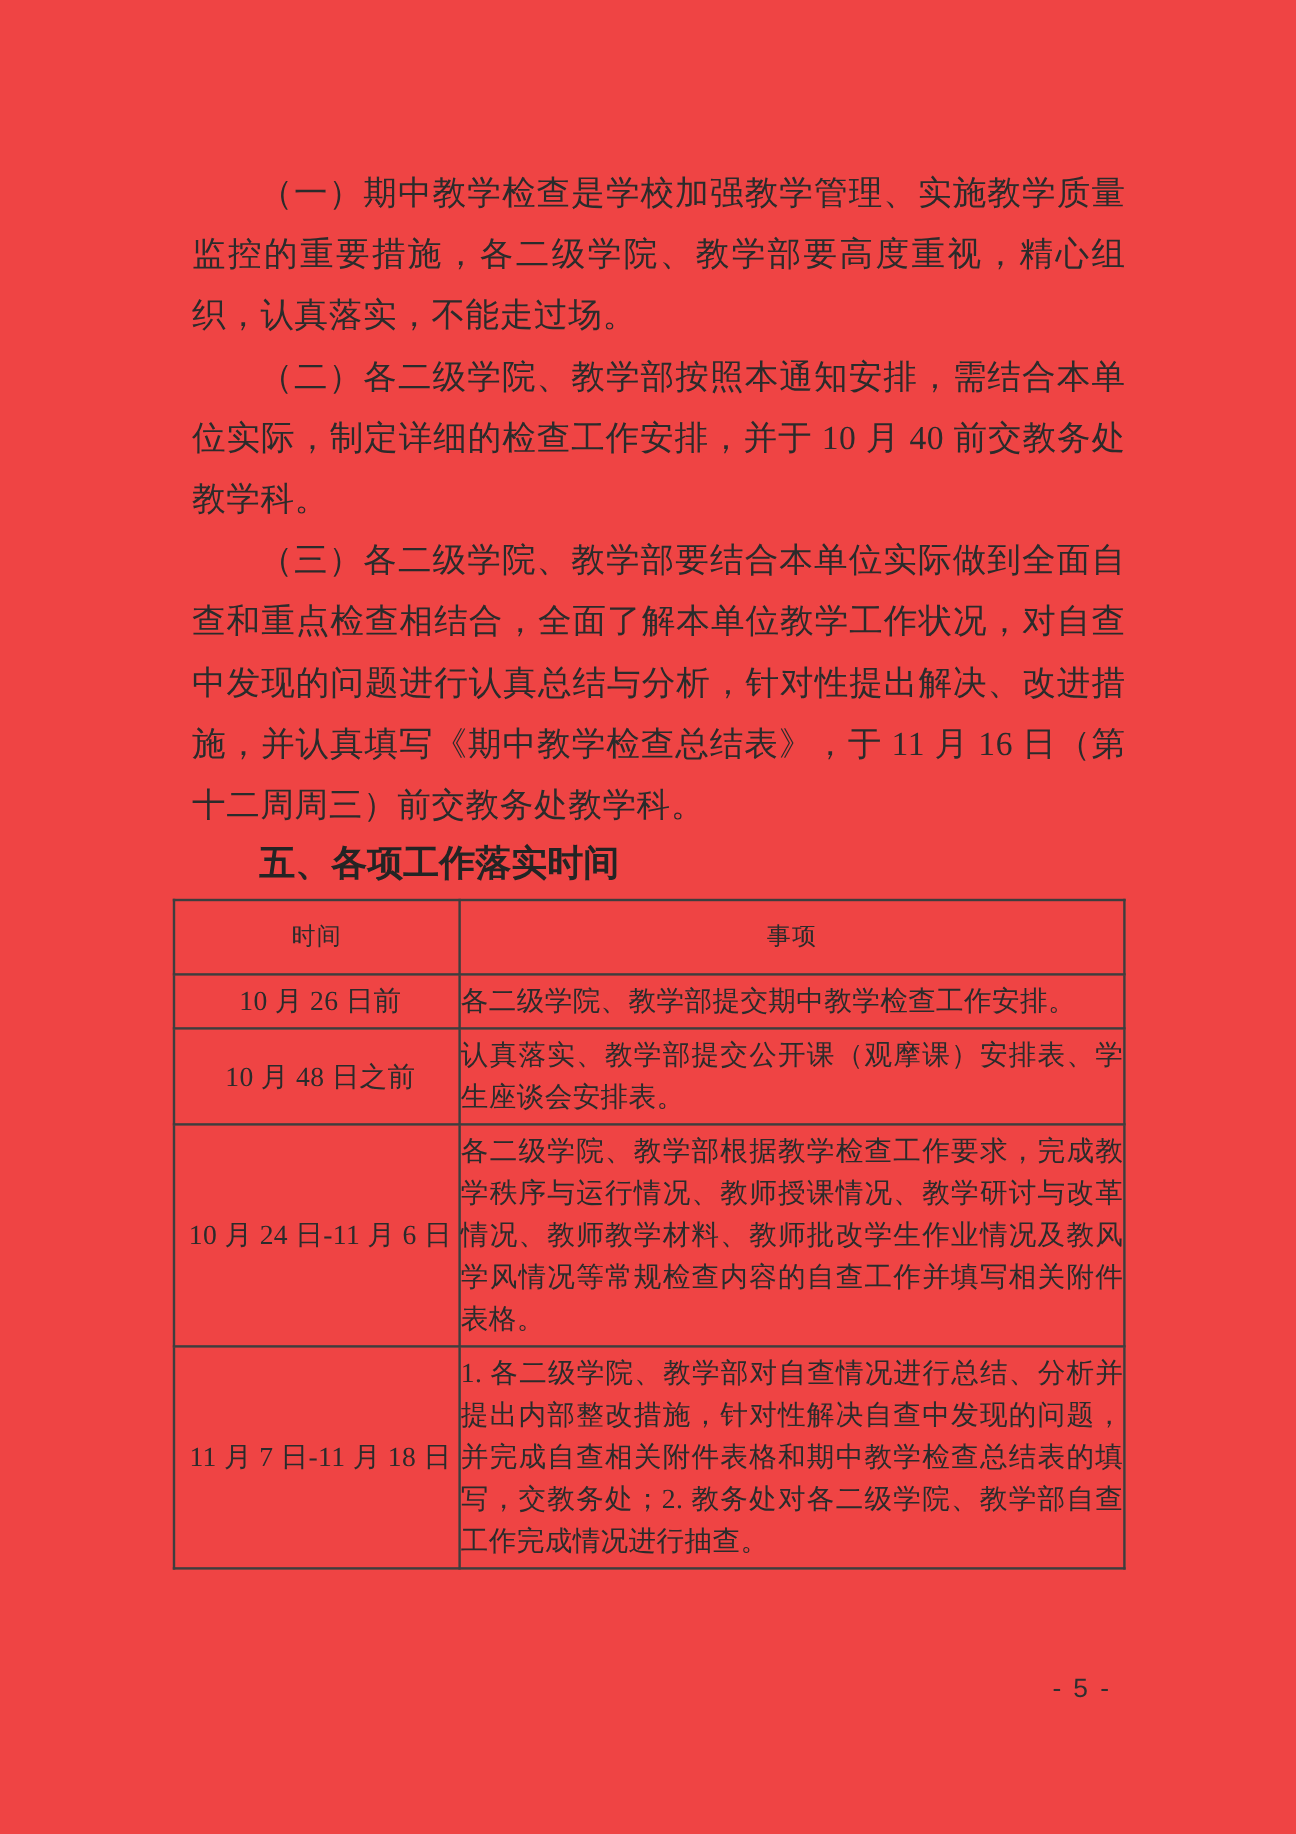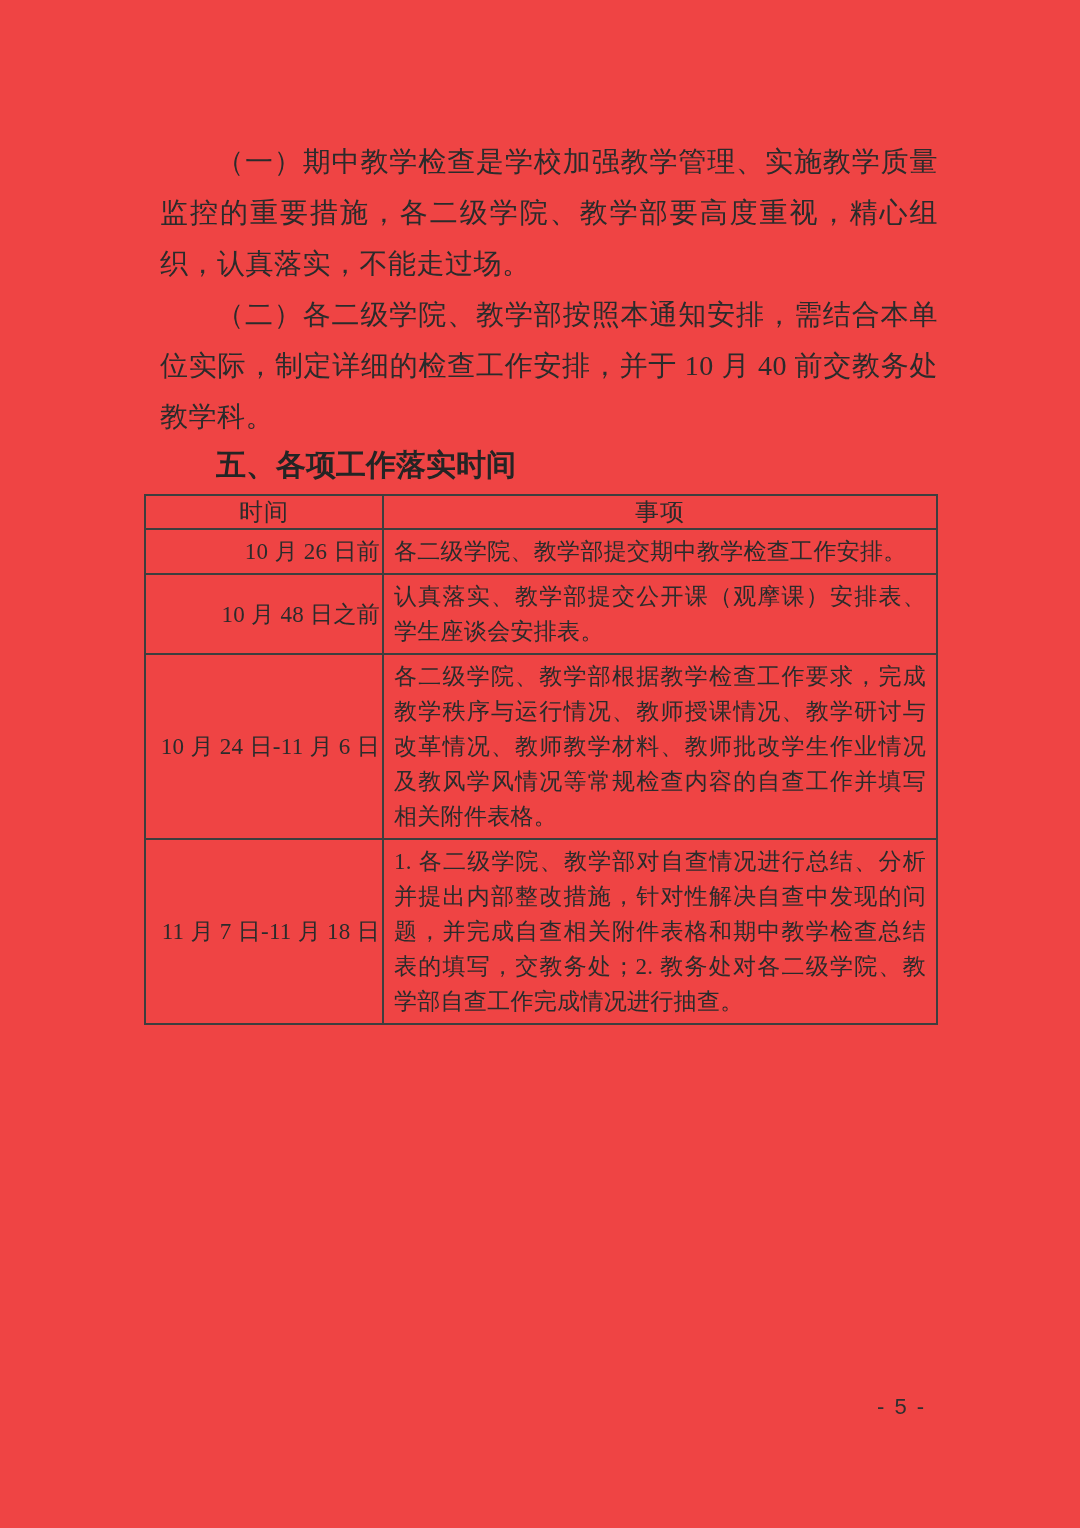--- a/index.html
+++ b/index.html
@@ -41,59 +41,60 @@
     margin-top:1px;
     width:792px;
     table-layout:fixed;
   }
   table.schedule col.c-time { width:238px; }
   table.schedule col.c-item { width:554px; }
   table.schedule th, table.schedule td {
     border:2px solid #3e3e3e;
   }
   table.schedule th {
-    font-size:24px;
+    font-size:20px;
     font-weight:400;
     line-height:30px;
-    padding:1px 0;
+    padding:15px 0;
     text-align:center;
     letter-spacing:1px;
   }
   table.schedule td {
     font-size:23px;
     line-height:35px;
-    padding:4px 10px;
+    padding:4px 0;
     vertical-align:middle;
     text-align:justify;
     letter-spacing:0.3px;
   }
   table.schedule td.time {
     padding:4px 2px 4px 8px;
     white-space:nowrap;
-    text-align:right;
+    text-align:center;
     overflow:hidden;
   }
   .page-number {
     position:absolute;
     top:1394px;
     left:877px;
     font-size:22px;
     color:#2f2f2f;
     letter-spacing:2px;
     font-family:"Liberation Sans", sans-serif;
   }
 </style>
 </head>
 <body>
 
 <div class="page">
   <div class="content">
 
     <p>（一）期中教学检查是学校加强教学管理、实施教学质量监控的重要措施，各二级学院、教学部要高度重视，精心组织，认真落实，不能走过场。</p>
     <p>（二）各二级学院、教学部按照本通知安排，需结合本单位实际，制定详细的检查工作安排，并于 10 月 40 前交教务处教学科。</p>
+    <p>（三）各二级学院、教学部要结合本单位实际做到全面自查和重点检查相结合，全面了解本单位教学工作状况，对自查中发现的问题进行认真总结与分析，针对性提出解决、改进措施，并认真填写《期中教学检查总结表》，于 11 月 16 日（第十二周周三）前交教务处教学科。</p>
 
     <h2 class="heading">五、各项工作落实时间</h2>
 
 
     <table class="schedule">
       <colgroup>
           <col class="c-time">
           <col class="c-item">
         </colgroup>
       <thead>

